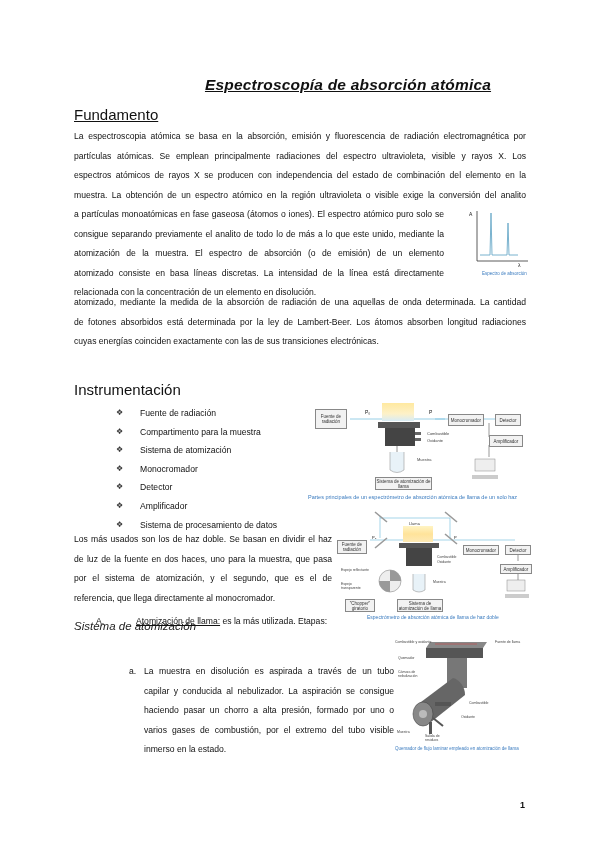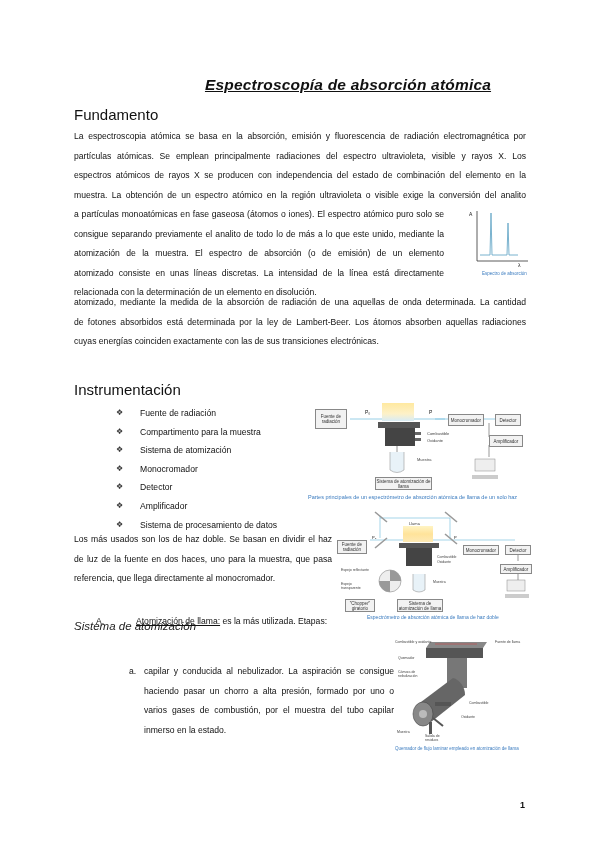--- a/index.html
+++ b/index.html
@@ -28,50 +28,50 @@
   .lista .marker { position: absolute; left: 0; }
   .lista .txt { position: absolute; left: 15px; width: 250px; }
 </style>
 </head>
 <body>
 
 <div class="page">
 
   <div class="title">Espectroscopía de absorción atómica</div>
 
-  <div class="h1" style="top:106px;">Fundamento</div>
+  <div class="h1" style="top:106px;text-decoration:underline;">Fundamento</div>
 
   <div class="para" style="top:127px; width:452px;">
     <span class="line">La espectroscopia atómica se basa en la absorción, emisión y fluorescencia de radiación electromagnética por</span>
     <span class="line">partículas atómicas. Se emplean principalmente radiaciones del espectro ultravioleta, visible y rayos X. Los</span>
     <span class="line">espectros atómicos de rayos X se producen con independencia del estado de combinación del elemento en la</span>
     <span class="line">muestra. La obtención de un espectro atómico en la región ultravioleta o visible exige la conversión del analito</span>
   </div>
   <div class="para" style="top:205px; width:370px;">
     <span class="line">a partículas monoatómicas en fase gaseosa (átomos o iones). El espectro atómico puro solo se</span>
     <span class="line">consigue separando previamente el analito de todo lo de más a lo que este unido, mediante la</span>
     <span class="line">atomización de la muestra. El espectro de absorción (o de emisión) de un elemento</span>
-    <span class="line">atomizado consiste en unas líneas discretas. La intensidad de la línea está directamente</span>
-    <span class="line last">relacionada con la determinación de un elemento en disolución.</span>
+    <span class="line">atomizado consiste en basa líneas discretas. La intensidad de la línea está directamente</span>
+    <span class="line last">relacionada con la concentración de un elemento en disolución.</span>
   </div>
 
   <div class="figure" style="left:460px; top:205px; width:85px; height:75px;">
     <svg width="85" height="65" viewBox="0 0 85 65">
       <line x1="17" y1="6" x2="17" y2="56" stroke="#333" stroke-width="0.8"></line>
       <line x1="17" y1="56" x2="68" y2="56" stroke="#333" stroke-width="0.8"></line>
       <polyline points="20,50 30,50 31,8 32,50 47,50 48,18 49,50 58,50" fill="none" stroke="#6aa9c8" stroke-width="0.9"></polyline>
     </svg>
     <span style="position:absolute; left:9px; top:6px; font-size:5px;">A</span>
     <span style="position:absolute; left:58px; top:57px; font-size:5px;">λ</span>
     <span class="caption" style="left:22px; top:66px; font-size:4.5px;">Espectro de absorción</span>
   </div>
 
   <div class="para" style="top:293px; width:452px;">
     <span class="line">atomizado, mediante la medida de la absorción de radiación de una aquellas de onda determinada. La cantidad</span>
-    <span class="line">de fotones absorbidos está determinada por la ley de Lambert-Beer. Los átomos absorben aquellas radiaciones</span>
+    <span class="line">de fotones absorbidos está determinada por la ley de Lambert-Beer. Los átomos absorben longitud radiaciones</span>
     <span class="line last">cuyas energías coinciden exactamente con las de sus transiciones electrónicas.</span>
   </div>
 
   <div class="h1" style="top:381px;">Instrumentación</div>
 
   <ul class="bullets">
     <li>
         <span class="diamond">❖</span>
         <span>Fuente de radiación</span>
       </li>
@@ -133,20 +133,21 @@
     <span style="position:absolute; left:122px; top:36px; font-size:4px; color:#444;">Combustible</span>
     <span style="position:absolute; left:122px; top:43px; font-size:4px; color:#444;">Oxidante</span>
     <span style="position:absolute; left:112px; top:62px; font-size:4px; color:#444;">Muestra</span>
     <div class="box" style="left:70px; top:82px; width:55px; height:11px;">Sistema de atomización de llama</div>
     <span class="caption" style="left:3px; top:99px;">Partes principales de un espectrómetro de absorción atómica de llama de un solo haz</span>
   </div>
 
   <div class="para" style="top:530px; width:258px;">
     <span class="line">Los más usados son los de haz doble. Se basan en dividir el haz</span>
     <span class="line">de luz de la fuente en dos haces, uno para la muestra, que pasa</span>
+    <span class="line">por el sistema de atomización, y el segundo, que es el de</span>
     <span class="line last">referencia, que llega directamente al monocromador.</span>
   </div>
 
   <div class="figure" style="left:335px; top:508px; width:215px; height:115px;">
     <svg width="215" height="105" viewBox="0 0 215 105">
       <defs>
         <linearGradient id="flame2" x1="0" y1="0" x2="0" y2="1">
           <stop offset="0" stop-color="#fff4c4"></stop>
           <stop offset="0.5" stop-color="#ffe39a"></stop>
           <stop offset="1" stop-color="#fde9b5"></stop>
@@ -191,23 +192,24 @@
 
   <div class="subhead">Sistema de atomización</div>
 
   <div class="listA">
     <span class="marker">A.</span><u>Atomización de llama:</u><span> es la más utilizada. Etapas:</span>
   </div>
 
   <div class="lista">
     <span class="marker">a.</span>
     <div class="txt para" style="position:absolute; left:15px; top:0; width:250px;">
+      <span class="line">La muestra en disolución es aspirada a través de un tubo</span>
       <span class="line">capilar y conducida al nebulizador. La aspiración se consigue</span>
       <span class="line">haciendo pasar un chorro a alta presión, formado por uno o</span>
-      <span class="line">varios gases de combustión, por el muestra del tubo capilar</span>
+      <span class="line">varios gases de combustión, por el extremo del tubo visible</span>
       <span class="line last">inmerso en la estado.</span>
     </div>
   </div>
 
   <div class="figure" style="left:395px; top:630px; width:160px; height:125px;">
     <svg width="160" height="115" viewBox="0 0 160 115">
       <polygon points="35,12 92,12 88,18 31,18" fill="#888"></polygon>
       <rect x="31" y="18" width="57" height="10" fill="#555"></rect>
       <line x1="40" y1="14" x2="82" y2="14" stroke="#c44" stroke-width="0.6"></line>
       <rect x="52" y="28" width="20" height="30" fill="#777"></rect>

